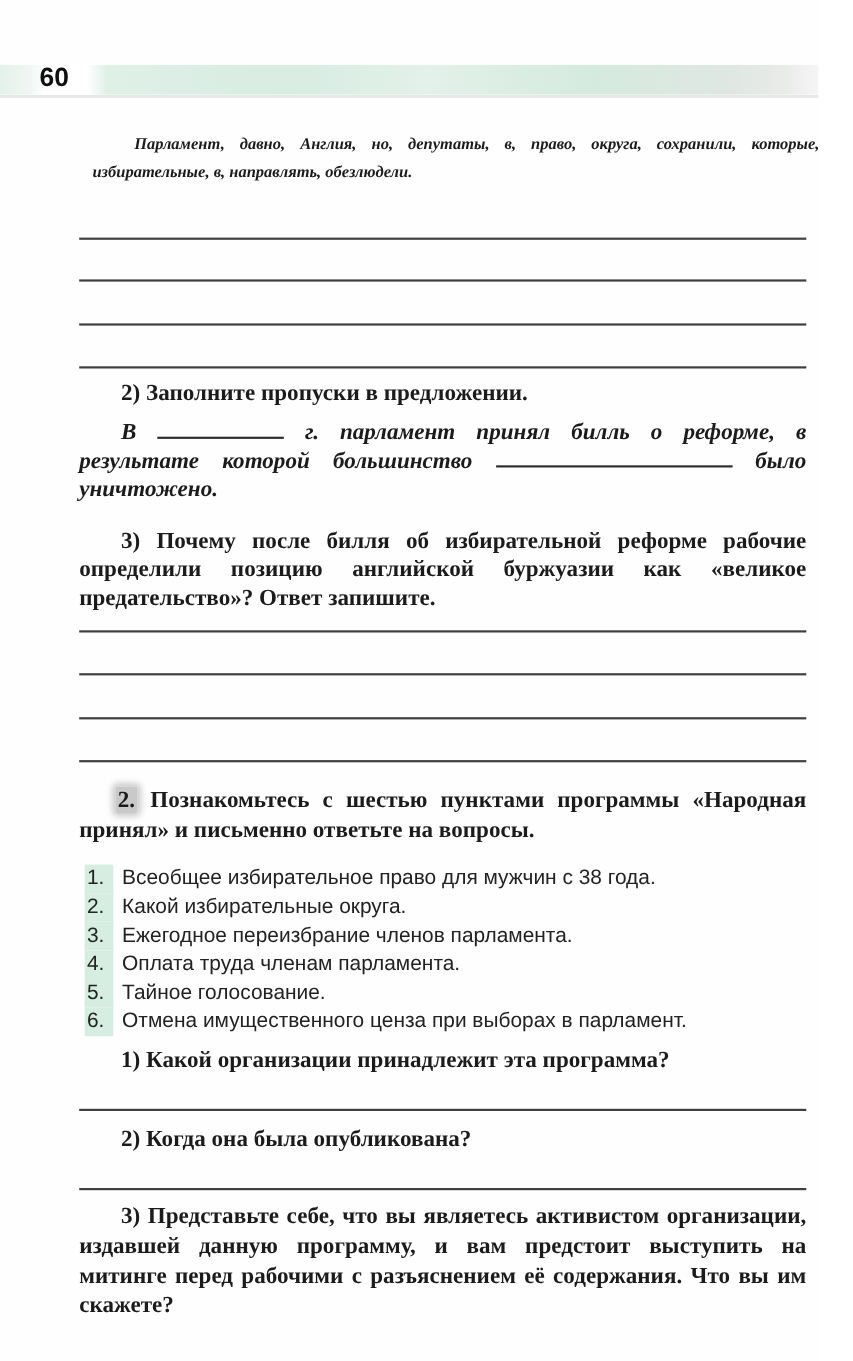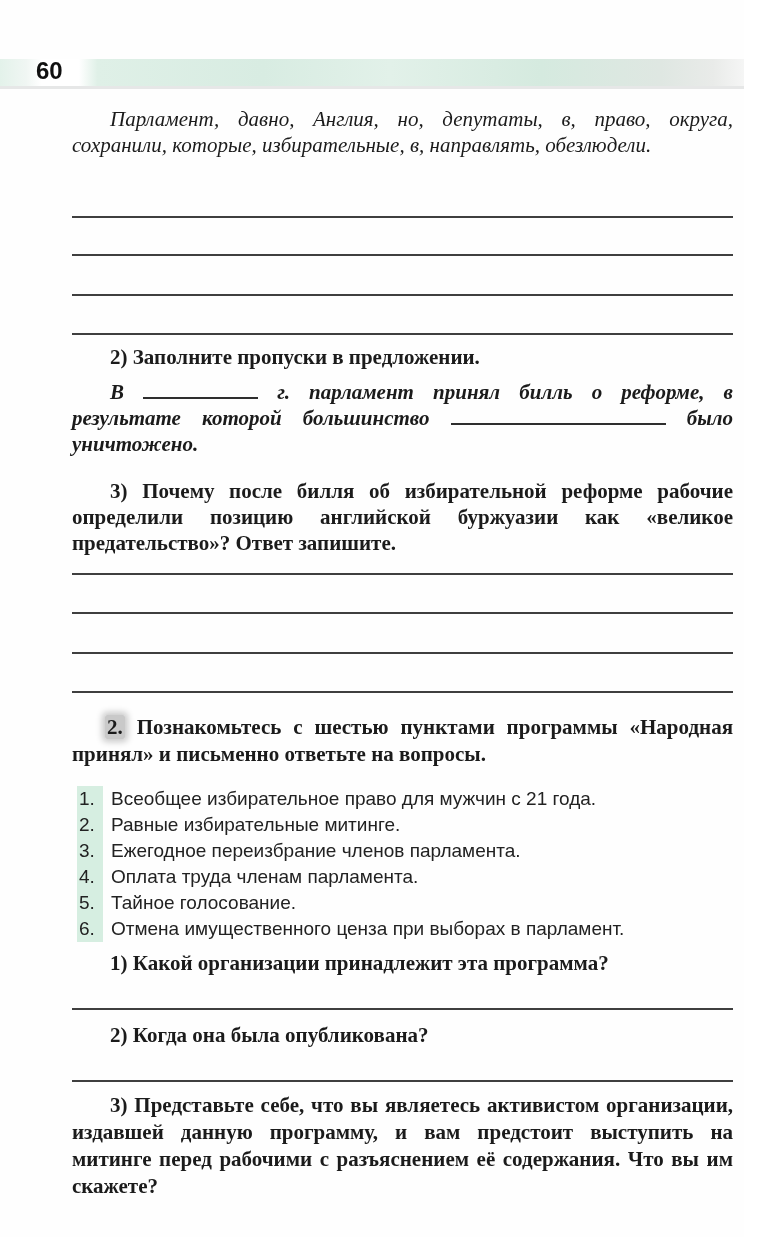--- a/index.html
+++ b/index.html
@@ -34,22 +34,22 @@
     font-weight:bold;font-size:24px;color:#101010;
   }
   
   .col{position:absolute;left:72px;width:661px;}
   p.body{
     margin:0;font-size:21px;font-weight:600;line-height:26px;
     text-align:justify;
   }
   .indent{text-indent:38px;}
   .intro{
-    font-style:italic;font-weight:normal;font-size:21px;line-height:26px;
-    text-align:justify;text-indent:38px;margin:0;
+    font-style:italic;font-weight:bold;font-size:15px;line-height:26px;
+    text-align:justify;text-indent:38px;margin:12px;
   }
   
   .rule{
     position:absolute;left:72px;width:661px;height:0;
     border-top:2px solid var(--rule);
   }
   
   .fill{line-height:34px;font-style:italic;}
   .blank{
     display:inline-block;vertical-align:baseline;
@@ -103,25 +103,25 @@
   <div class="rule" style="top:612px"></div>
   <div class="rule" style="top:652px"></div>
   <div class="rule" style="top:691px"></div>
 
   <p class="body col" style="top:714px;line-height:27px"><span class="task-badge" style="margin-left:33px">2.</span>
     <span>Познакомьтесь с шестью пунктами программы «Народная принял» и письменно ответьте на вопросы.</span></p>
 
   <div class="charter">
     <div class="charter-row">
       <span class="charter-num">1.</span>
-      <span class="charter-text">Всеобщее избирательное право для мужчин с 21 года.</span>
+      <span class="charter-text">Всеобщее избирательное право для мужчин с 38 года.</span>
     </div>
     <div class="charter-row">
       <span class="charter-num">2.</span>
-      <span class="charter-text">Равные избирательные митинге.</span>
+      <span class="charter-text">Какой избирательные округа.</span>
     </div>
     <div class="charter-row">
       <span class="charter-num">3.</span>
       <span class="charter-text">Ежегодное переизбрание членов парламента.</span>
     </div>
     <div class="charter-row">
       <span class="charter-num">4.</span>
       <span class="charter-text">Оплата труда членам парламента.</span>
     </div>
     <div class="charter-row">

